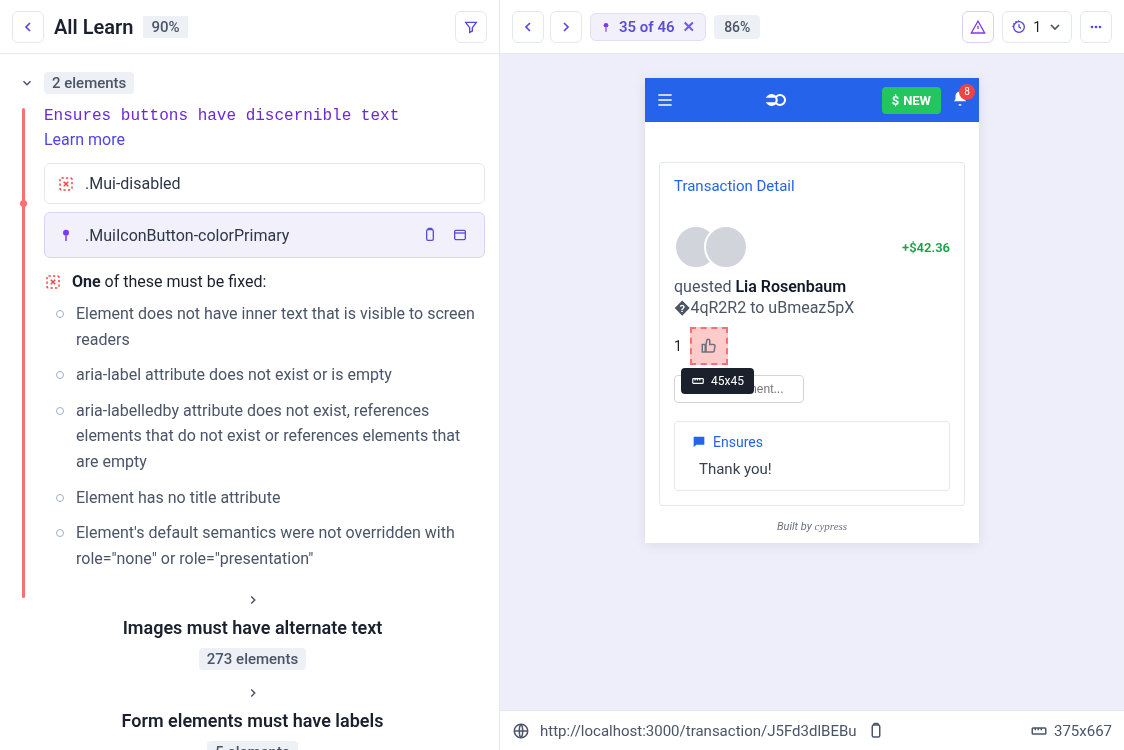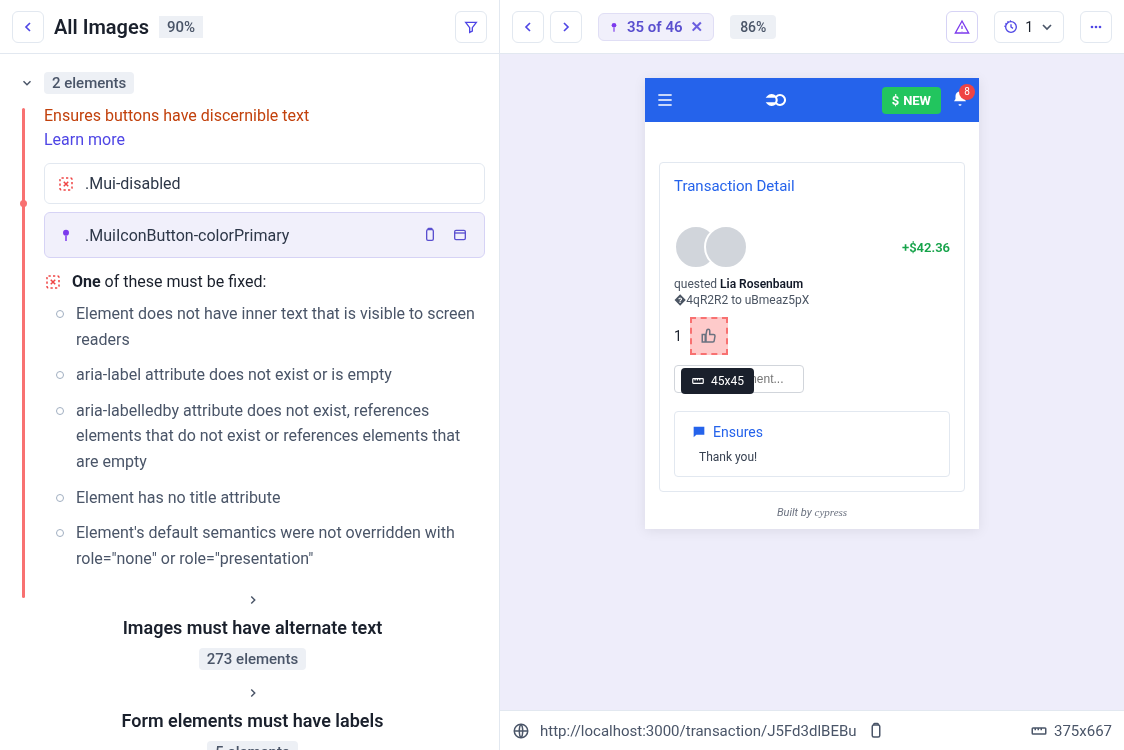--- a/index.html
+++ b/index.html
@@ -68,24 +68,25 @@
 .rule-title { font-size: 18px; font-weight: 600; color: #1A202C; }
 .rule-pill {
   background: #EDF0F5;
   color: #4A5568;
   border-radius: 4px;
   padding: 2px 8px;
   font-size: 15px;
   font-weight: 500;
 }
 .rule-desc {
-  color: #c2410c;
+  color: #6d28d9;
   font-size: 16px;
   line-height: 1.5;
   margin: 6px 0 2px 24px;
+  font-family: Liberation Mono, monospace;
 }
 .rule-learn {
   color: #4F46E5;
   font-size: 16px;
   margin: 2px 0 14px 24px;
   cursor: pointer;
 }
 .selector-item {
   margin-left: 24px;
   border: 1px solid #E2E8F0;
@@ -157,21 +158,21 @@
   flex-direction: column;
   background: #EEEDFA;
 }
 .rp-header {
   height: 54px;
   background: #fff;
   border-bottom: 1px solid #E2E8F0;
   display: flex;
   align-items: center;
   padding: 0 12px;
-  gap: 16px;
+  gap: 8px;
 }
 .nav-group { display:flex; gap:6px; }
 .count-pill {
   background:#F1F0FB;border:1px solid #E0DEF5;
   border-radius:6px;padding:4px 8px;display:flex;align-items:center;gap:6px;
   color:#5A4FCF;font-weight:600;font-size:15px;
 }
 .count-pill .x{color:#6B5FDF;cursor:pointer;padding:0 2px;}
 .zoom-pill{background:#EDF0F5;border-radius:4px;padding:4px 10px;color:#4A5568;font-weight:500;}
 .rp-header .spacer{flex:1;}
@@ -201,29 +202,29 @@
 }
 .bell-wrap{position:relative;color:#fff;}
 .badge{position:absolute;top:-6px;right:-6px;background:#EF4444;color:#fff;border-radius:50%;width:16px;height:16px;font-size:10px;display:flex;align-items:center;justify-content:center;}
 .dev-content{padding:40px 14px 10px;}
 .card{border:1px solid #E2E8F0;border-radius:4px;padding:14px;}
 .card-title{color:#2563EB;font-size:15px;margin-bottom:30px;}
 .tx-row{display:flex;align-items:center;gap:-10px;margin-bottom:8px;}
 .avatar{width:44px;height:44px;border-radius:50%;background:#D1D5DB;border:2px solid #fff;}
 .avatar:nth-child(2){margin-left:-14px;}
 .amount{margin-left:auto;color:#16A34A;font-size:13px;font-weight:600;}
-.tx-line{color:#4B5563;font-size:12px;margin:2px 0;}
+.tx-line{color:#4B5563;font-size:16px;margin:2px 0;}
 .tx-line b{color:#111827;font-weight:600;}
 .like-row{display:flex;align-items:center;gap:8px;margin:10px 0;}
 .like-box{border:2px dashed #F87171;background:#FECACA;width:38px;height:38px;display:flex;align-items:center;justify-content:center;}
 .like-box svg{color:#6B7280;width:18px;height:18px;}
 .comment-input{width:130px;border:1px solid #D1D5DB;border-radius:4px;padding:6px 8px;font-size:12px;color:#9CA3AF;}
 .comments-card{border:1px solid #E2E8F0;border-radius:4px;margin-top:18px;padding:12px 16px;}
 .comments-head{display:flex;align-items:center;gap:6px;color:#2563EB;font-size:14px;margin-bottom:10px;}
-.comments-body{color:#374151;font-size:12px;padding-left:8px;}
+.comments-body{color:#374151;font-size:15px;padding-left:8px;}
 .tooltip{
   position:absolute;background:#1A202C;color:#fff;
   padding:6px 10px;border-radius:4px;font-size:12px;
   display:flex;align-items:center;gap:6px;
   top:246px;left:36px;
 }
 .built{text-align:center;color:#6B7280;font-size:11px;margin-top:14px;font-style:italic;}
 
 .rp-footer{
   height:40px;background:#fff;border-top:1px solid #E2E8F0;
@@ -240,21 +241,21 @@
 <div class="left-panel" style="position:relative;">
   <div class="rail"></div>
   <div class="rail-dot"></div>
 
   <div class="lp-header">
     <div class="icon-btn">
       <svg viewBox="0 0 24 24" fill="none" stroke="#4F46E5" stroke-width="2.5">
           <path d="M15 6l-6 6 6 6"></path>
         </svg>
     </div>
-    <div class="hdr-title">All Images</div>
+    <div class="hdr-title">All Learn</div>
     <div class="pill">90%</div>
     <div class="spacer"></div>
     <div class="icon-btn">
       <svg viewBox="0 0 24 24" fill="none" stroke="#4F46E5" stroke-width="2">
           <path d="M4 5h16l-6 8v5l-4 2v-7z"></path>
         </svg>
     </div>
   </div>
 
   <div class="lp-body">

